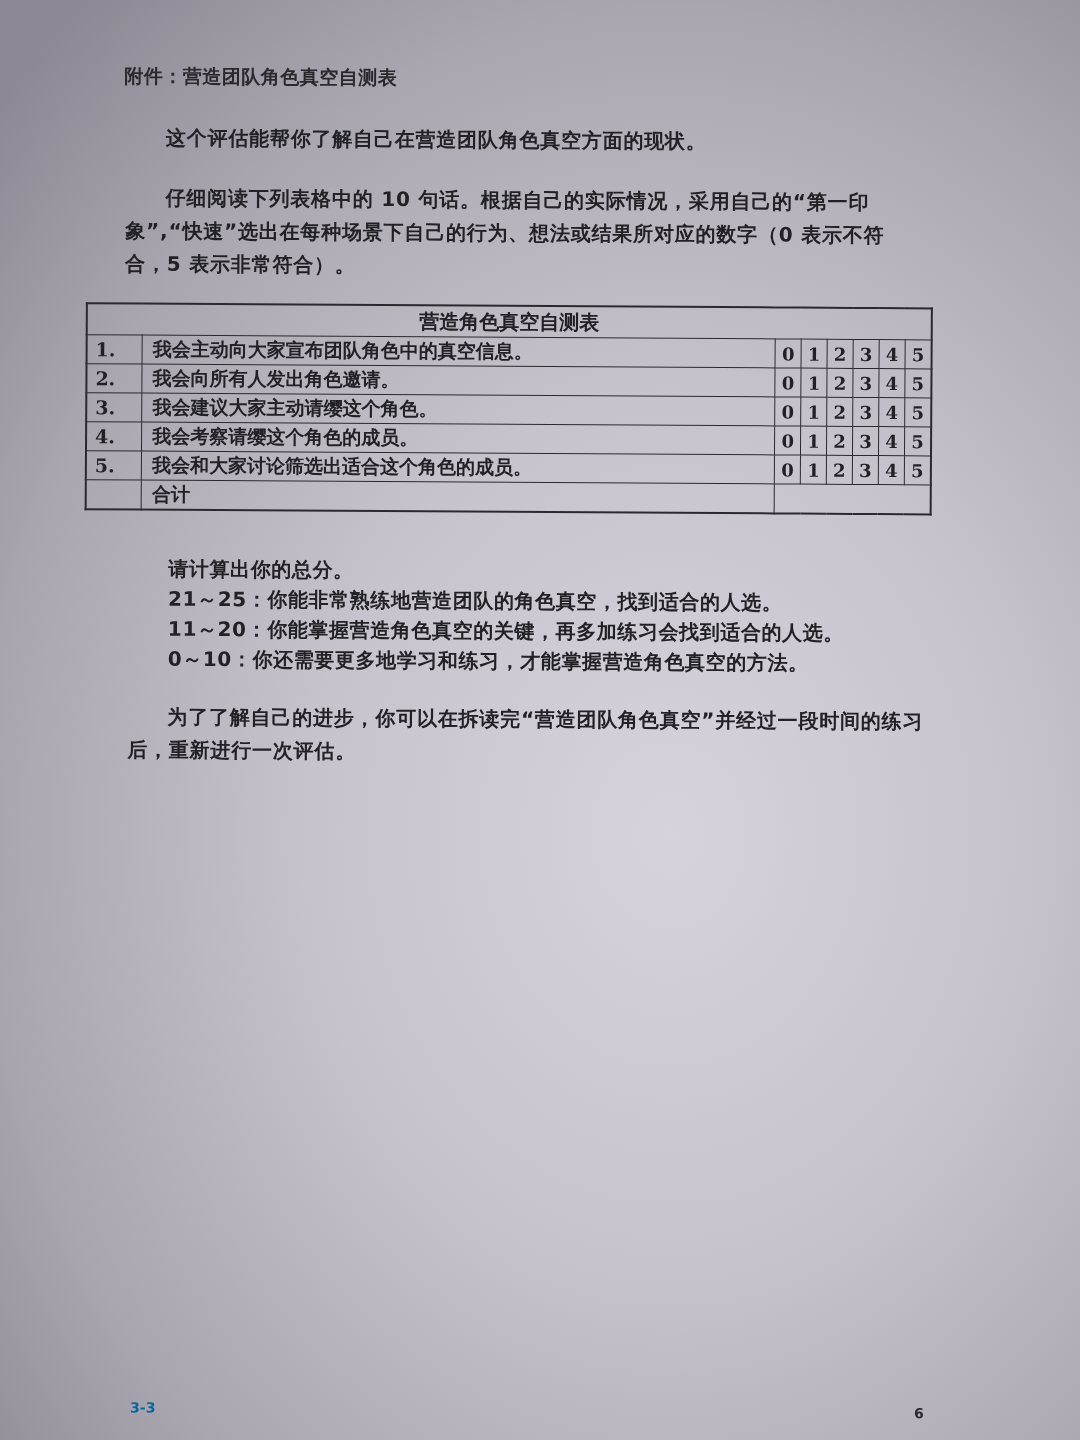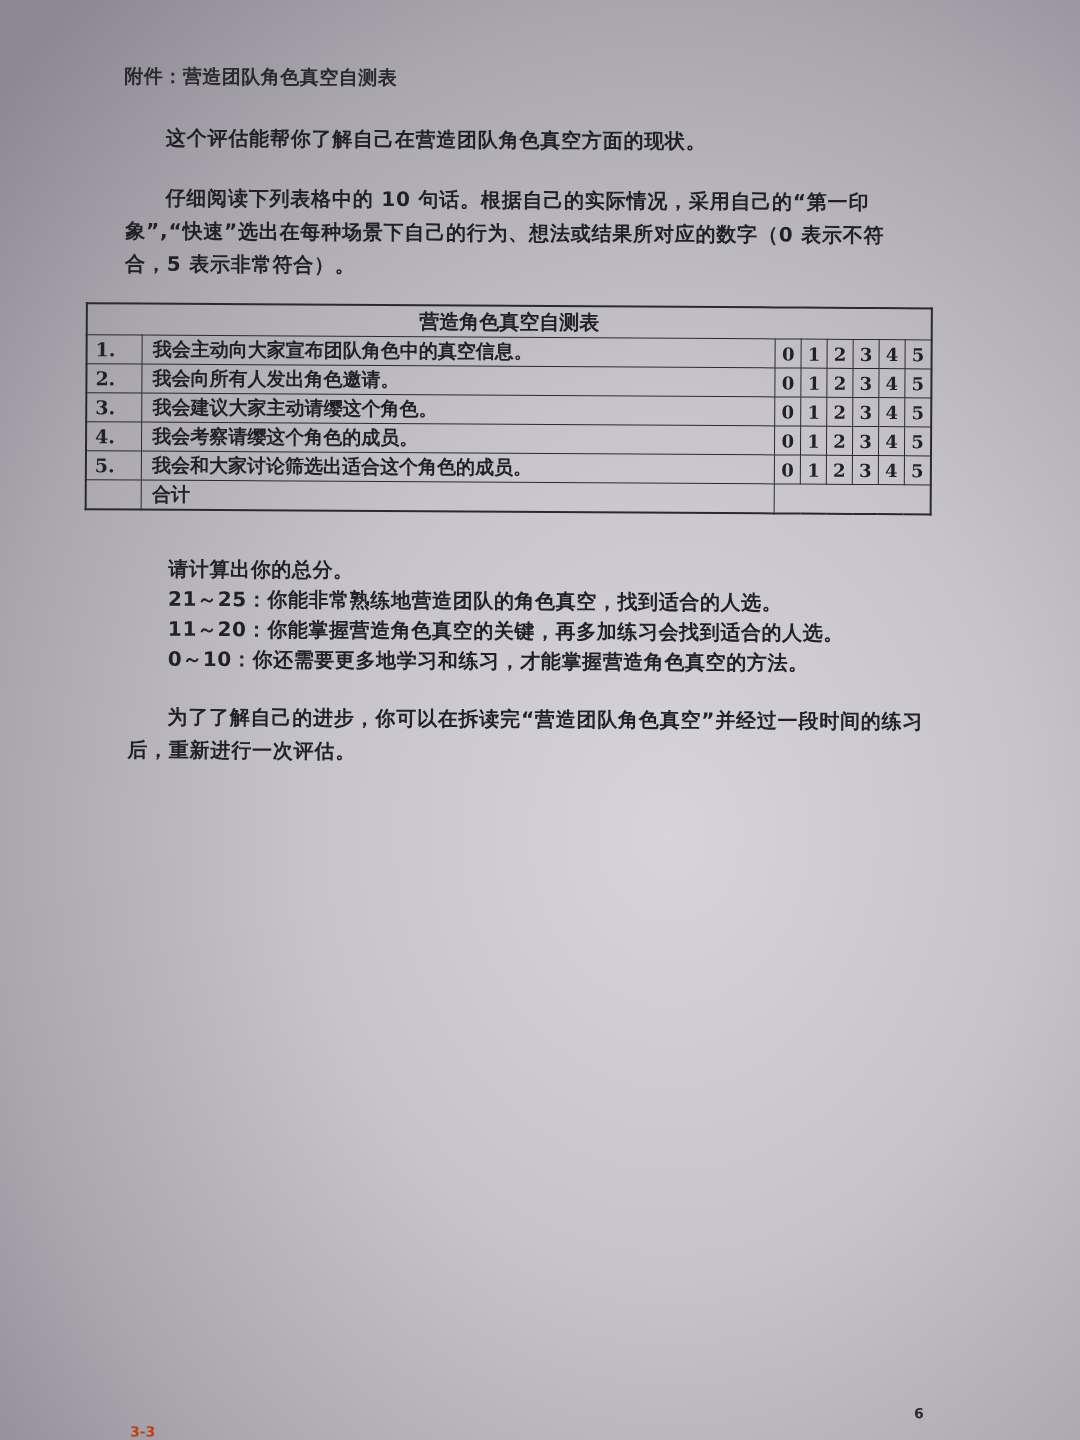--- a/index.html
+++ b/index.html
@@ -38,21 +38,21 @@
     .t-score { width: 23px; text-align: center; font-family: "DejaVu Serif", serif; font-size: 18px; padding: 0 !important; }
     .t-sum-row td { height: 32px; }
 
     .scoring {
       position: absolute; left: 170px; top: 556px; width: 780px;
       font-size: 20px; font-weight: bold; line-height: 30px; color: #222226; letter-spacing: 0.6px;
     }
     .scoring div { white-space: nowrap; }
     .p3 { left: 130px; top: 703px; width: 800px; text-indent: 40px; }
 
-    .footer-left { position: absolute; left: 137px; top: 1402px; font-size: 14px; font-weight: bold; color: #c2410c; margin-top: 24px; }
+    .footer-left { position: absolute; left: 137px; top: 1402px; font-size: 14px; font-weight: bold; color: #0369a1; }
     .footer-right { position: absolute; left: 921px; top: 1403px; font-size: 14px; font-weight: bold; color: #2c2c30; }
   </style>
 </head>
 <body>
 
 <div class="page">
   <div class="title">附件：营造团队角色真空自测表</div>
   <div class="para p1">这个评估能帮你了解自己在营造团队角色真空方面的现状。</div>
   <div class="para p2">仔细阅读下列表格中的 10 句话。根据自己的实际情况，采用自己的“第一印象”,“快速”选出在每种场景下自己的行为、想法或结果所对应的数字（0 表示不符合，5 表示非常符合）。</div>
 

